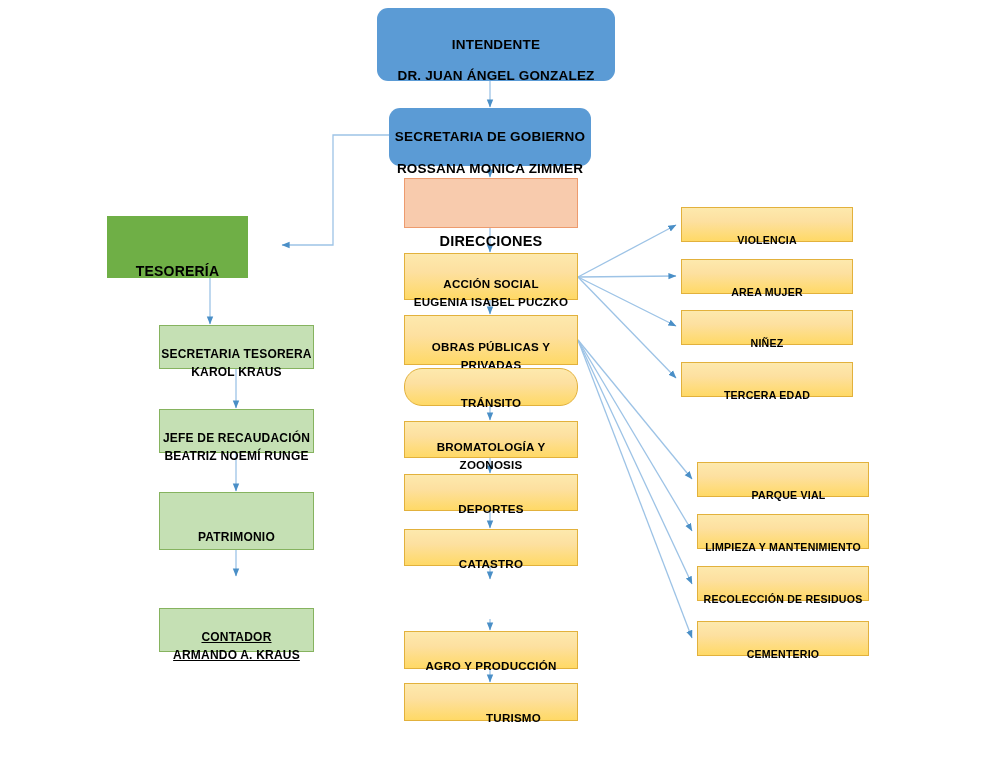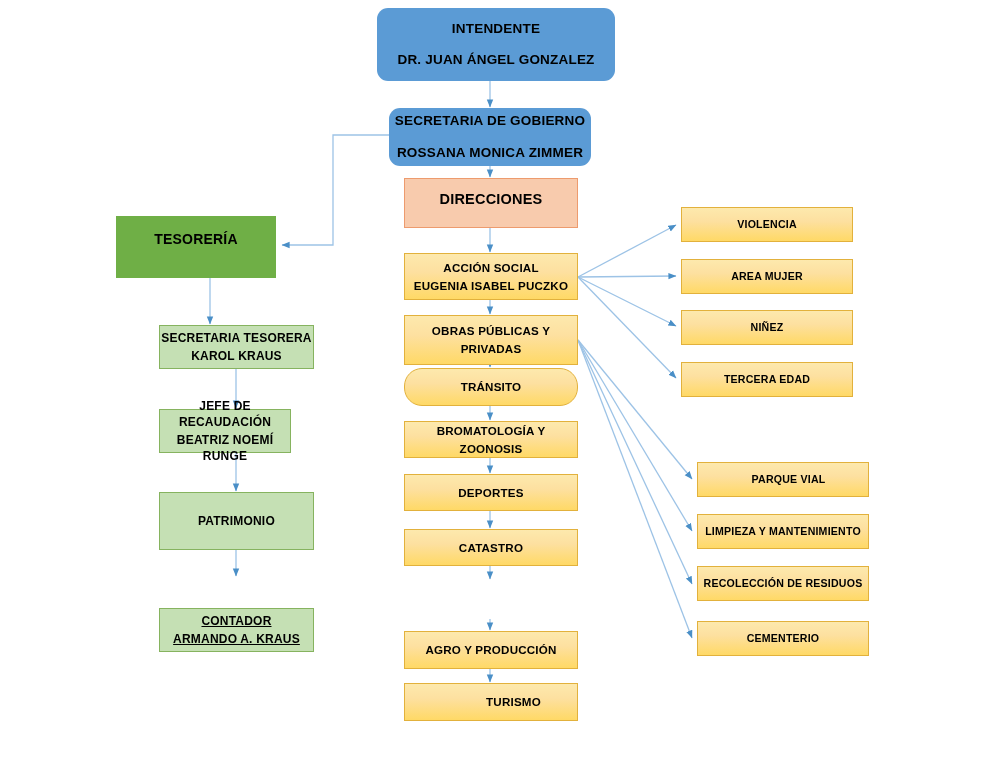--- a/index.html
+++ b/index.html
@@ -35,38 +35,39 @@
     text-align: center;
     color: #000000;
     font-weight: bold;
     letter-spacing: 0.2px;
     line-height: 1.35;
     z-index: 2;
   }
   .node .line {
     display: block;
     width: 100%;
+    margin-top: 32px;
   }
   
   .n-blue {
     background: #5b9bd5;
     border-radius: 11px;
     color: #000000;
     font-size: 13.5px;
   }
   .n-blue .line + .line {
     margin-top: 13px;
   }
   
   .n-peach {
     background: #f8cbad;
     border: 1px solid #ed9b6e;
     font-size: 14.5px;
     justify-content: flex-start;
-    padding-top: 11px;
+    padding-top: 21px;
   }
   
   .n-yellow {
     background: linear-gradient(180deg, #fde9ad 0%, #fde0a0 40%, #ffd966 100%);
     border: 1px solid #e2b13c;
     font-size: 11.6px;
   }
   .n-yellow .line + .line {
     margin-top: 2px;
   }
@@ -155,30 +156,30 @@
 
   <div class="node n-blue" style="left:389px; top:108px; width:202px; height:58px;">
     <span class="line">SECRETARIA DE GOBIERNO</span>
     <span class="line">ROSSANA MONICA ZIMMER</span>
   </div>
 
   <div class="node n-peach" style="left:404px; top:178px; width:174px; height:50px;">
     <span class="line">DIRECCIONES</span>
   </div>
 
-  <div class="node n-green" style="left:116px; top:216px; width:160px; height:62px;">
+  <div class="node n-green" style="left:107px; top:216px; width:141px; height:62px;">
     <span class="line">TESORERÍA</span>
   </div>
 
   <div class="node n-green-lt" style="left:159px; top:325px; width:155px; height:44px;">
     <span class="line">SECRETARIA TESORERA</span>
     <span class="line">KAROL KRAUS</span>
   </div>
 
-  <div class="node n-green-lt" style="left:159px; top:409px; width:132px; height:44px;">
+  <div class="node n-green-lt" style="left:159px; top:409px; width:155px; height:44px;">
     <span class="line">JEFE DE RECAUDACIÓN</span>
     <span class="line">BEATRIZ NOEMÍ RUNGE</span>
   </div>
 
   <div class="node n-green-lt" style="left:159px; top:492px; width:155px; height:58px;">
     <span class="line">PATRIMONIO</span>
   </div>
 
   <div class="node n-green-lt" style="left:159px; top:608px; width:155px; height:44px;text-decoration:underline;">
     <span class="line">CONTADOR</span>

